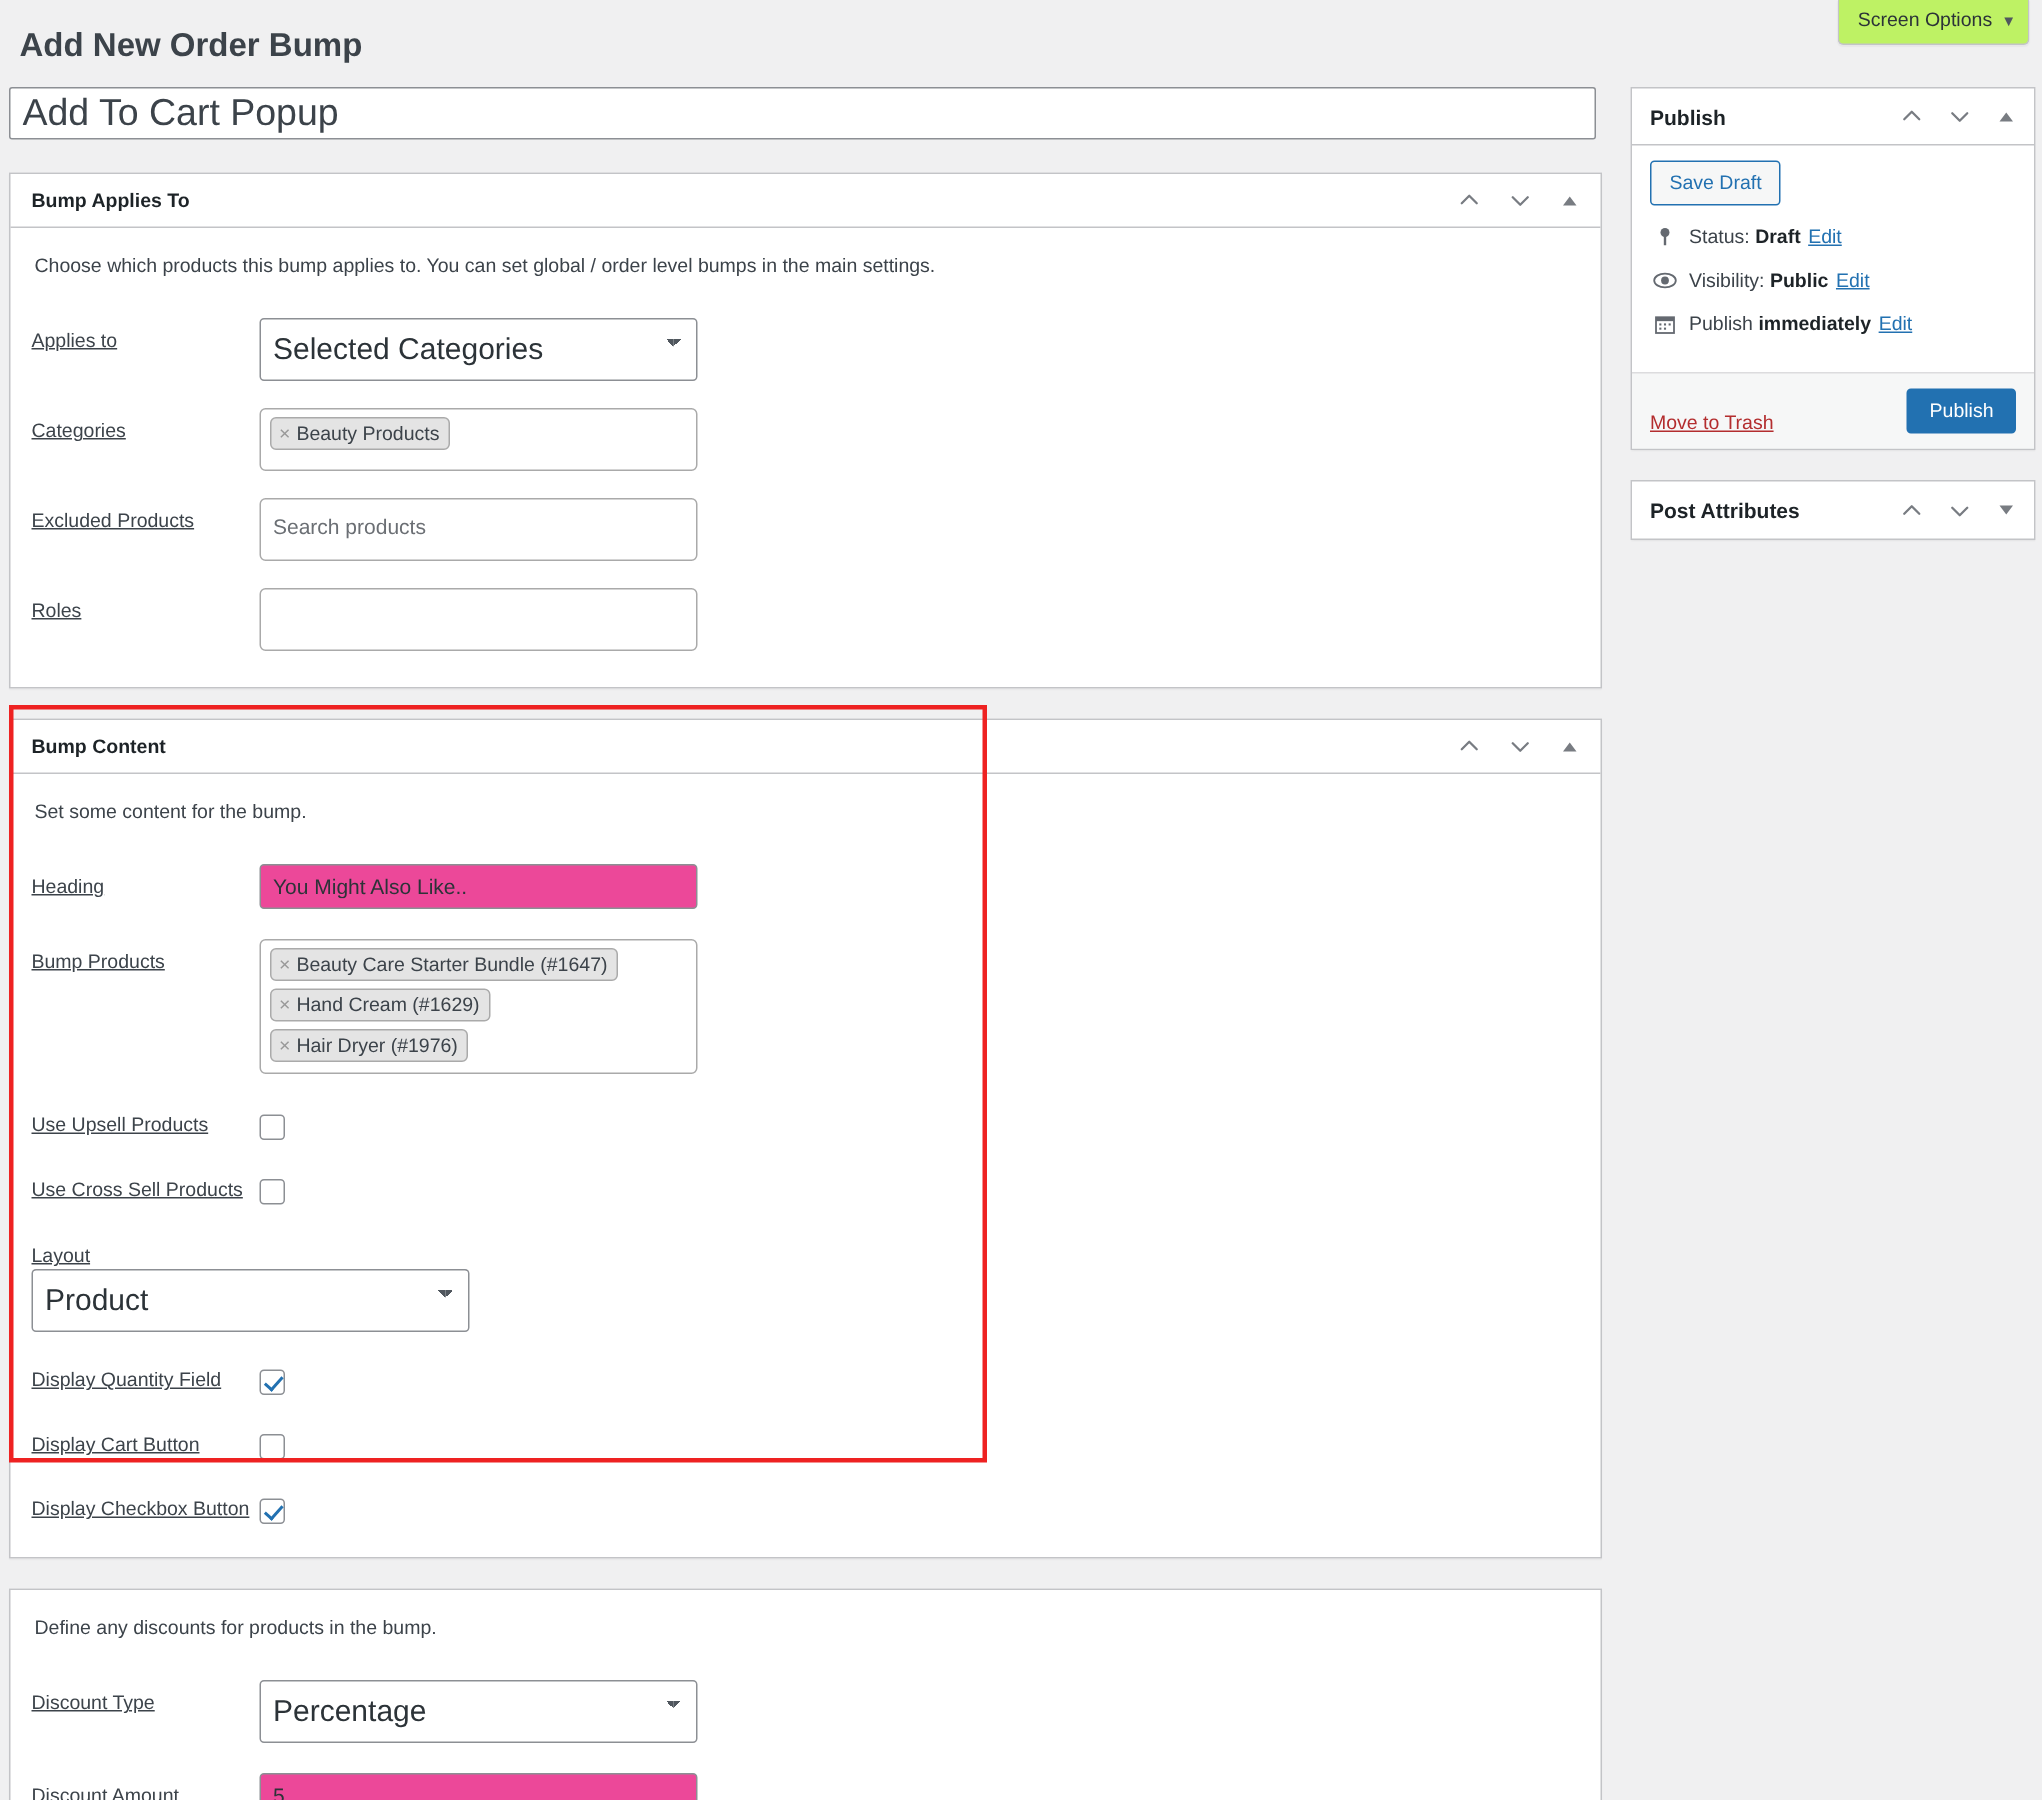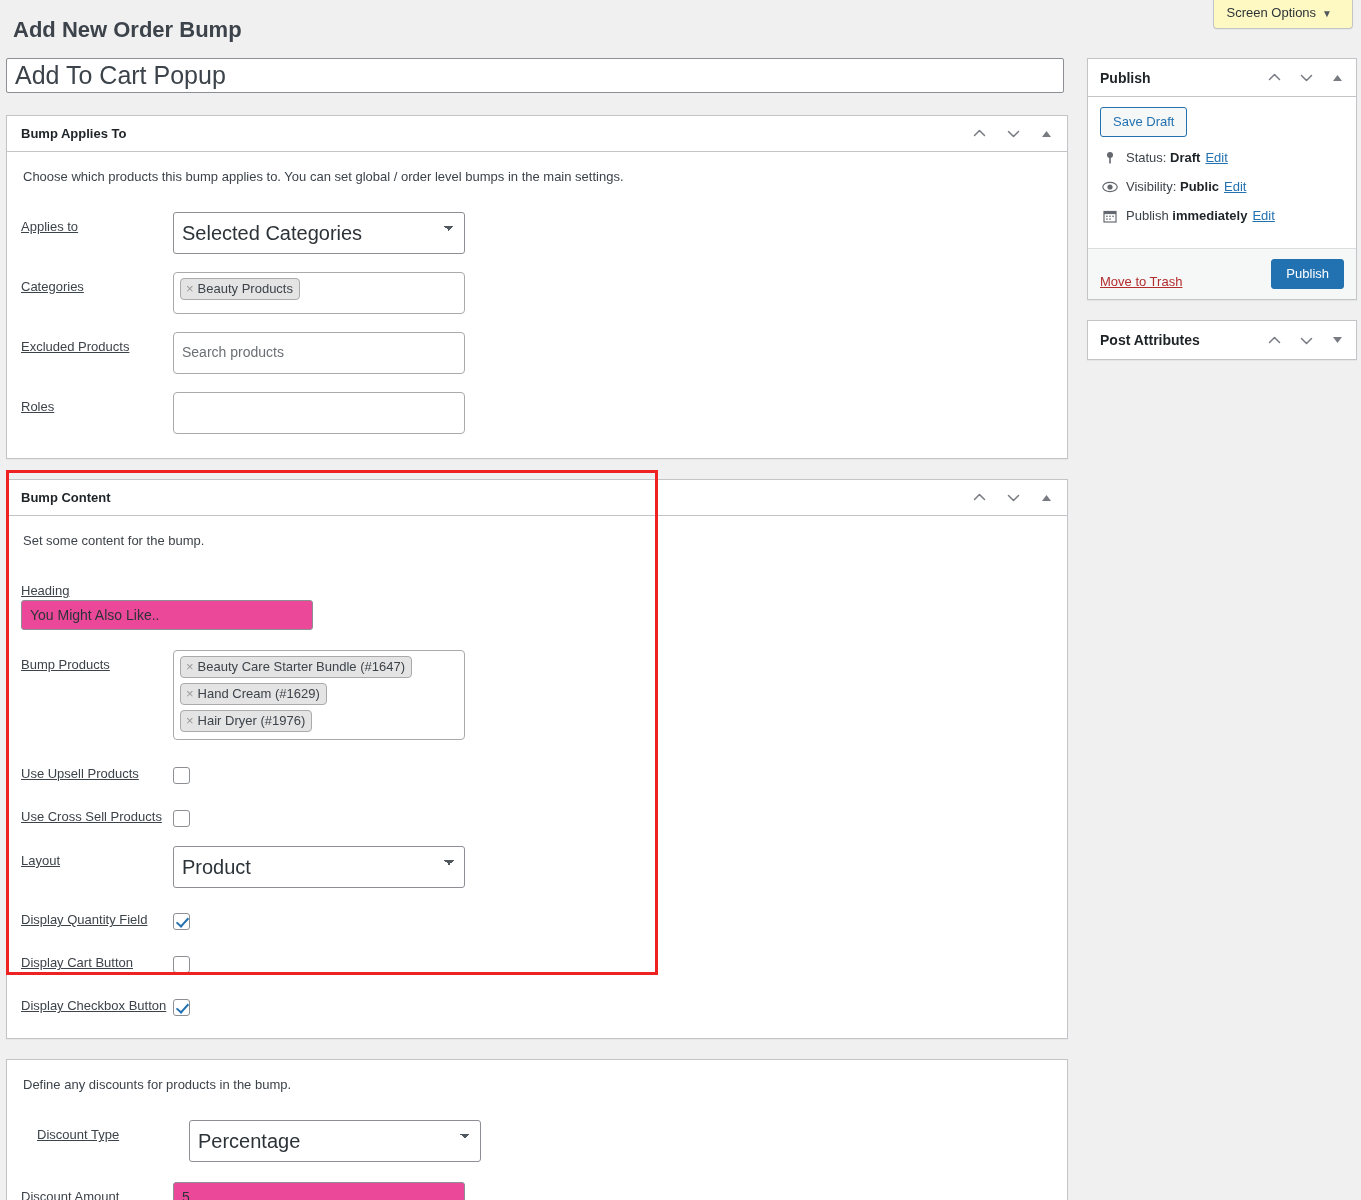--- a/index.html
+++ b/index.html
@@ -10,25 +10,25 @@
     background: #f0f0f1;
     font-family: "Liberation Sans", sans-serif;
     color: #3c434a;
     overflow: hidden;
   }
   #app { position: relative; width: 1361px; height: 1200px; }
 
   
   .screen-options-tab {
     position: absolute; top: 0; right: 8px;
-    background: #fef9c3;
+    background: #bef264;
     border: 1px solid #c3c4c7;
     border-top: none;
     border-radius: 0 0 4px 4px;
-    padding: 5px 20px 6px 12px;
+    padding: 5px 8px 6px 12px;
     font-size: 13px;
     color: #2c3338;
     line-height: 16px;
     box-shadow: 0 1px 1px rgba(0,0,0,.04);
     cursor: pointer;
     white-space: nowrap;
   }
   .screen-options-tab .caret { font-size: 10px; margin-left: 6px; color: #50575e; }
 
   
@@ -397,21 +397,21 @@
           <span class="toggle-btn">
             <svg width="11" height="8" viewBox="0 0 11 8">
                 <path d="M5.5 1 L10 7 L1 7 Z" fill="#787c82"></path>
               </svg>
           </span>
         </div>
       </div>
       <div class="postbox-body">
         <p class="box-desc">Set some content for the bump.</p>
 
-        <div class="field-row" style="margin-bottom:20px;flex-direction:column;">
+        <div class="field-row" style="margin-bottom:20px;">
           <div class="field-label">Heading</div>
           <div class="field-control">
             <input class="wp-text" type="text" value="You Might Also Like.." style="">
           </div>
         </div>
 
         <div class="field-row" style="margin-bottom:22px;">
           <div class="field-label">Bump Products</div>
           <div class="field-control">
             <div class="token-box tall">
@@ -438,21 +438,21 @@
           </div>
         </div>
 
         <div class="field-row cb-row" style="margin-bottom:19px;">
           <div class="field-label">Use Cross Sell Products</div>
           <div class="field-control">
             <span class="wp-check"></span>
           </div>
         </div>
 
-        <div class="field-row" style="margin-bottom:20px;">
+        <div class="field-row" style="margin-bottom:20px;flex-direction:column;">
           <div class="field-label">Layout</div>
           <div class="field-control">
             <select class="wp-select">
               <option>Product</option>
             </select>
           </div>
         </div>
 
         <div class="field-row cb-row" style="margin-bottom:21px;">
           <div class="field-label">Display Quantity Field</div>
@@ -474,21 +474,21 @@
             <span class="wp-check checked"></span>
           </div>
         </div>
       </div>
     </div>
 
     <div class="postbox">
       <div class="postbox-body">
         <p class="box-desc">Define any discounts for products in the bump.</p>
 
-        <div class="field-row" style="margin-bottom:20px;margin-left:16px;">
+        <div class="field-row" style="margin-bottom:20px;">
           <div class="field-label">Discount Type</div>
           <div class="field-control">
             <select class="wp-select">
               <option>Percentage</option>
             </select>
           </div>
         </div>
 
         <div class="field-row">
           <div class="field-label">Discount Amount</div>

